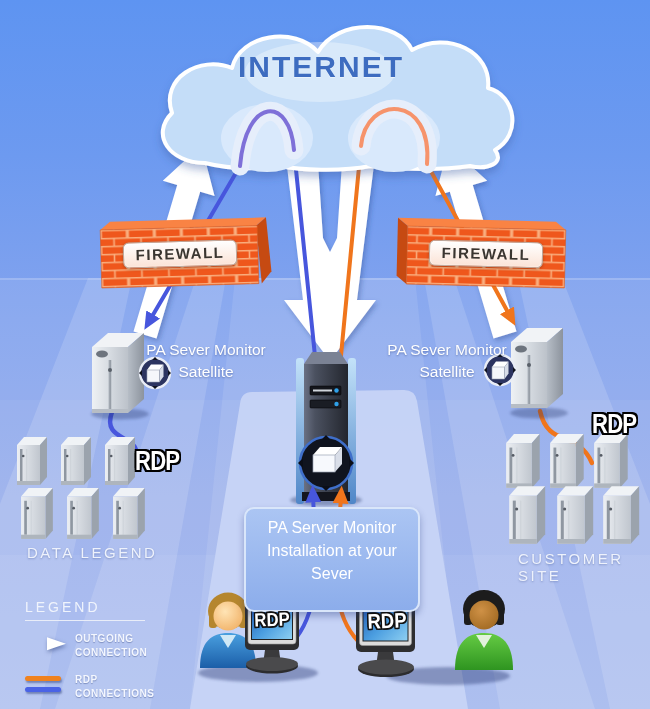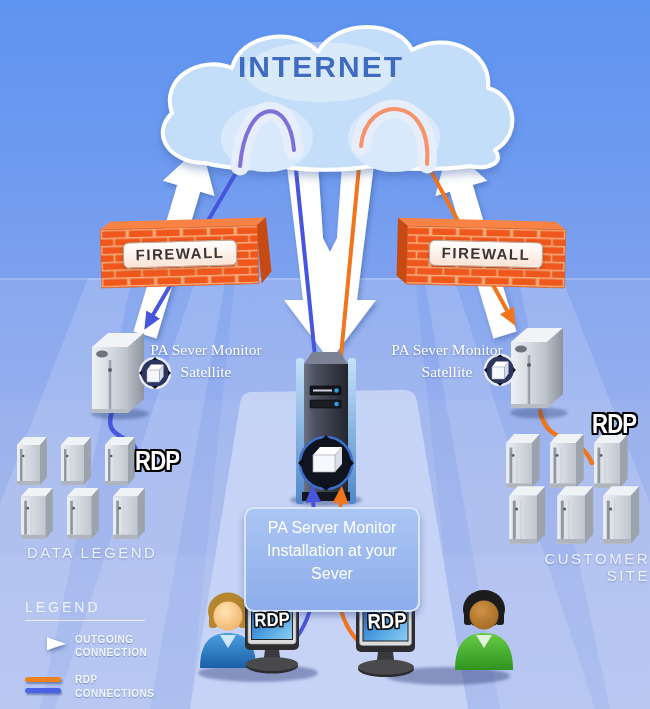--- a/index.html
+++ b/index.html
@@ -12,44 +12,44 @@
     letter-spacing:2px;color:#3d6cc0;text-shadow:0 1px 0 rgba(255,255,255,.45);}
   .note{top:155px;left:10px;width:188px;font-size:17px;line-height:1.35;
     text-shadow:0 1px 2px rgba(40,60,120,.4);}
   .fwlabel{width:112px;height:24px;line-height:24px;text-align:center;
     background:linear-gradient(180deg,#ffffff,#fbe3d6);border:1px solid #bcaba1;border-radius:6px;
     color:#3a3530;font-size:15px;font-weight:bold;letter-spacing:1.5px;
     box-shadow:0 1px 3px rgba(60,30,10,.35), inset 0 0 2px #fff;}
   .fwl{top:241px;left:123px;transform:rotate(-1.6deg);}
   .fwr{top:241px;left:429px;transform:rotate(1.4deg);}
   .satlabel{width:130px;text-align:center;font-size:15.5px;line-height:1.45;
-    text-shadow:0 1px 2px rgba(40,60,120,.45);font-family:Liberation Serif, serif;}
+    text-shadow:0 1px 2px rgba(40,60,120,.45);}
   .satl{top:339px;left:141px;}
   .satr{top:339px;left:382px;}
   .installbox{top:507px;left:244px;width:172px;padding:7px 0 24px 0;text-align:center;
     background:linear-gradient(180deg,#abc5f3,#8cadeb);border:2px solid #d9e6fa;border-radius:10px;
     font-size:16px;line-height:1.45;box-shadow:0 4px 7px rgba(30,50,120,.35);}
   .sitelabel{font-size:15px;letter-spacing:2.5px;color:#eef2fc;text-shadow:0 1px 2px rgba(40,60,120,.35);}
   .dc{top:544px;left:27px;}
-  .cs{top:550px;left:518px;text-align:right;}
+  .cs{top:550px;left:518px;}
   .bigrdp{font-size:27px;font-weight:bold;letter-spacing:-1px;transform:scaleX(.82);transform-origin:left top;
     color:#fff;text-shadow:-2px -2px 0 #000,2px -2px 0 #000,-2px 2px 0 #000,2px 2px 0 #000,
     0 -2px 0 #000,0 2px 0 #000,-2px 0 0 #000,2px 0 0 #000;}
   .rdpl{top:446px;left:135px;}
   .rdpr{top:409px;left:592px;}
   .screenrdp{display:flex;align-items:center;justify-content:center;font-weight:bold;color:#fff;
     transform:rotate(-2deg) scaleX(.88);
     text-shadow:-1.5px -1.5px 0 #111,1.5px -1.5px 0 #111,-1.5px 1.5px 0 #111,1.5px 1.5px 0 #111,
     0 -1.5px 0 #111,0 1.5px 0 #111,-1.5px 0 0 #111,1.5px 0 0 #111;}
   .scrl{top:601px;left:252px;width:40px;height:38px;font-size:19px;}
   .scrr{top:600px;left:363px;width:48px;height:42px;font-size:21px;}
   .legend{top:599px;left:25px;width:150px;}
   .legend .ltitle{font-size:14px;letter-spacing:3px;color:#f0f4fc;}
   .legend .lrule{width:120px;height:0;border-top:1.5px solid #e9edf8;margin:5px 0 11px 0;}
-  .lrow{display:flex;align-items:center;margin-bottom:13px;}
+  .lrow{display:flex;align-items:flex-start;margin-bottom:13px;}
   .licon{width:50px;flex:0 0 50px;}
   .llabel{font-size:10px;font-weight:bold;letter-spacing:.5px;line-height:1.35;width:88px;
     color:#f4f7ff;text-shadow:0 1px 1px rgba(40,60,120,.4);}
   .bar{width:36px;height:5px;border-radius:2.5px;margin:3px 0 6px 0;
     box-shadow:1px 2px 2px rgba(30,50,110,.45);}
   .bar.orange{background:#f0821e;}
   .bar.blue{background:#4a63e6;}
   .arrowicon{filter:drop-shadow(1px 2px 2px rgba(30,50,110,.5));}
 </style>
 </head>

